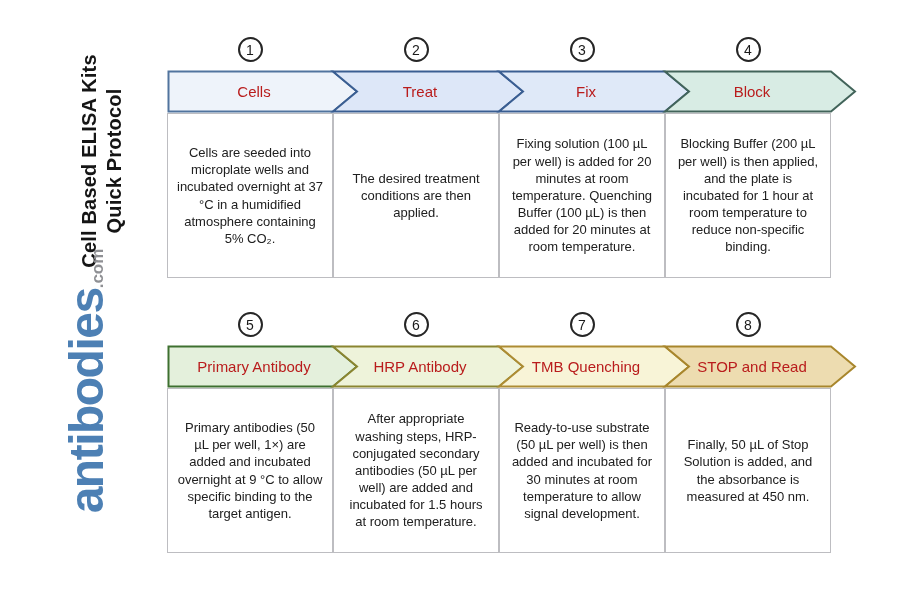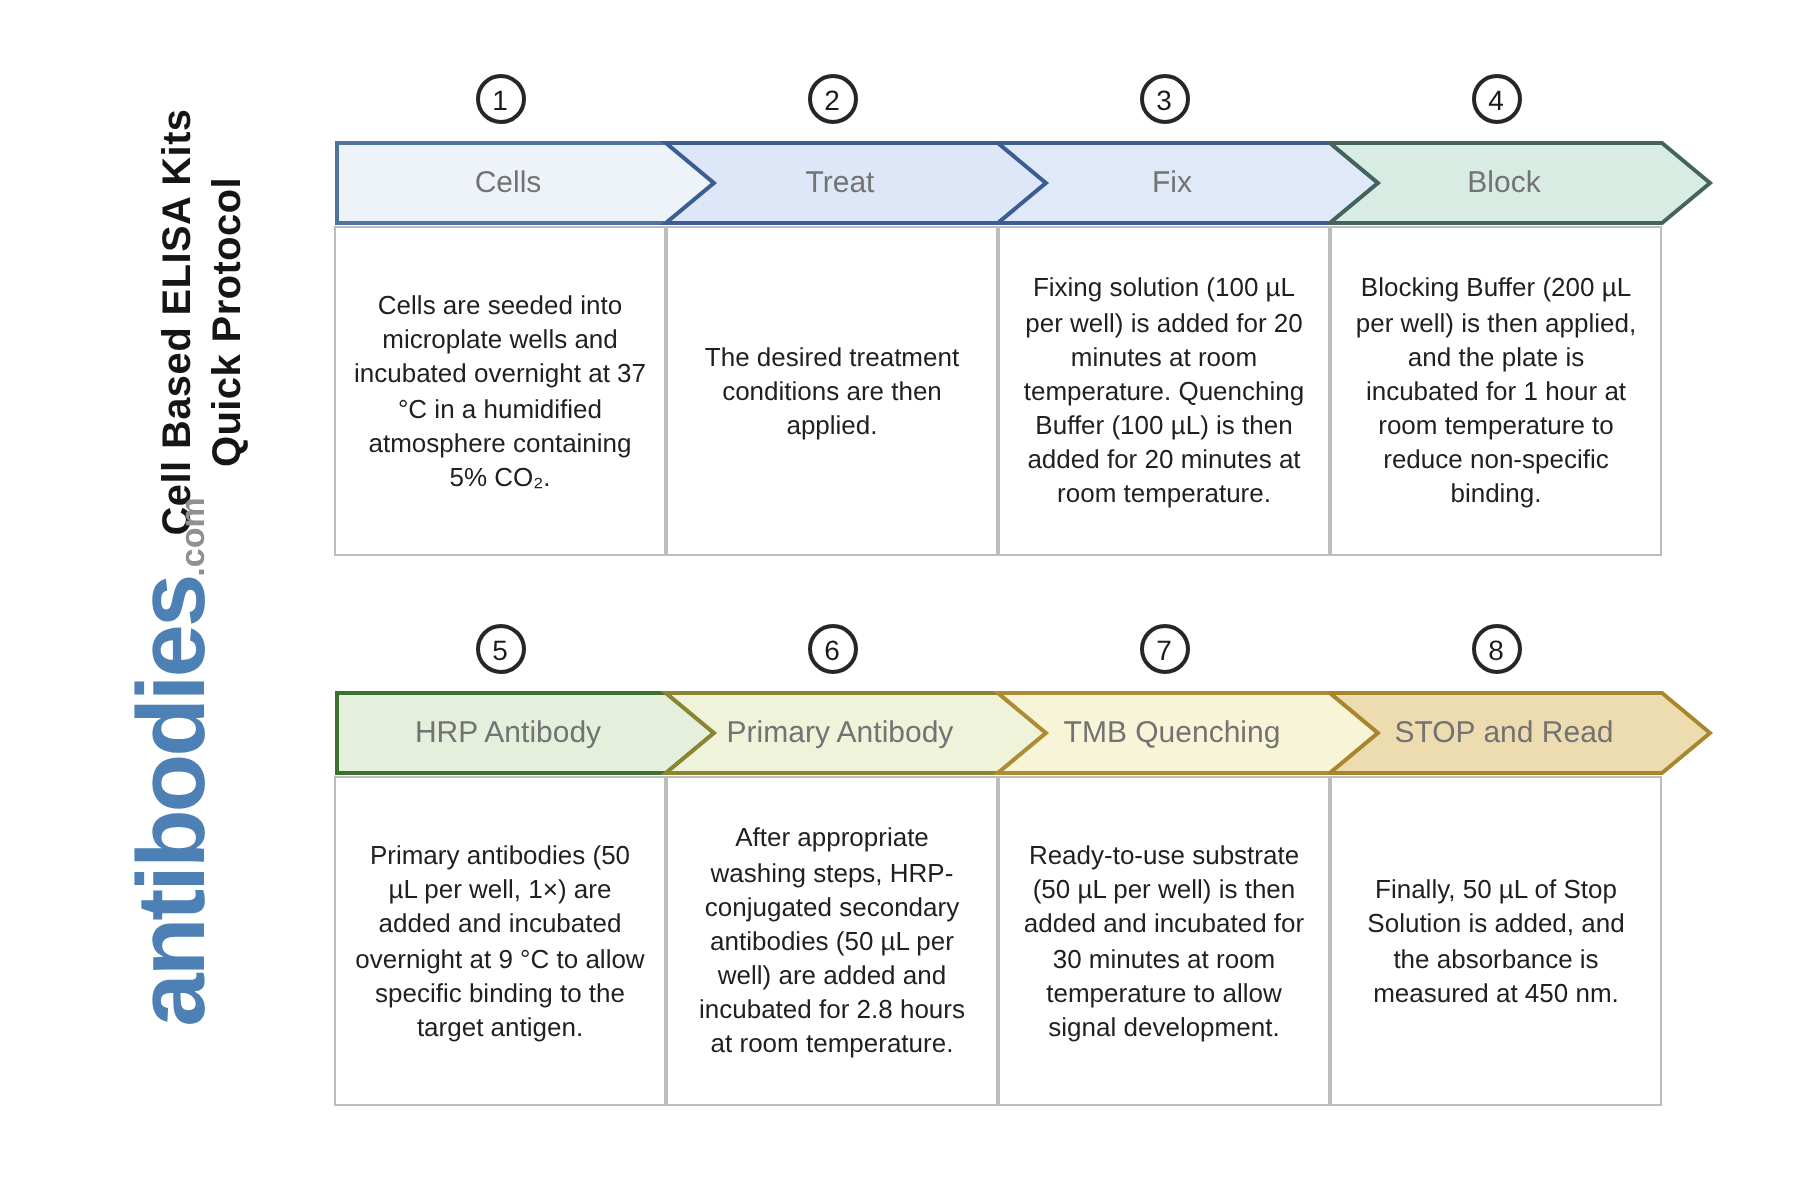--- a/index.html
+++ b/index.html
@@ -32,21 +32,21 @@
     font-size:14px;font-weight:400;color:#1a1a1a;box-sizing:border-box;
   }
   .arrowband{position:relative;height:43px;margin-top:8px;}
   .arrowband svg{position:absolute;left:0;top:0;}
   .arrowlabels{
     position:absolute;left:0;top:0;width:664px;height:43px;
     display:grid;grid-template-columns:repeat(4,166px);
   }
   .arrowlabels .lbl{
     display:flex;align-items:center;justify-content:center;
-    font-size:15px;color:#737373;padding-left:8px;
+    font-size:15px;color:#b91c1c;padding-left:8px;
   }
   .boxes{display:grid;grid-template-columns:repeat(4,166px);}
   .stepbox{
     border:1.5px solid #bdbdc1;background:#fff;height:165px;box-sizing:border-box;
     display:flex;align-items:center;justify-content:center;text-align:center;
     padding:8px 9px;font-size:13px;line-height:1.32;color:#202020;
   }
 </style>
 </head>
 <body>
@@ -123,32 +123,32 @@
         </div>
     </div>
     <div class="arrowband">
       <svg width="695" height="43" viewBox="0 0 695 43">
         <polygon points="1.5,1.5 166,1.5 190,21.5 166,41.5 1.5,41.5" stroke-width="2" fill="#e4f0dc" stroke="#3e7030"></polygon>
         <polygon points="166,1.5 332,1.5 356,21.5 332,41.5 166,41.5 190,21.5" stroke-width="2" fill="#eef3da" stroke="#8a8530"></polygon>
         <polygon points="332,1.5 498,1.5 522,21.5 498,41.5 332,41.5 356,21.5" stroke-width="2" fill="#f8f4d7" stroke="#ad8c33"></polygon>
         <polygon points="498,1.5 664,1.5 688,21.5 664,41.5 498,41.5 522,21.5" stroke-width="2" fill="#eddcb0" stroke="#a8862c"></polygon>
       </svg>
       <div class="arrowlabels">
+        <div class="lbl">Primary Antibody</div>
         <div class="lbl">HRP Antibody</div>
-        <div class="lbl">Primary Antibody</div>
         <div class="lbl">TMB Quenching</div>
         <div class="lbl">STOP and Read</div>
       </div>
     </div>
     <div class="boxes">
       <div class="stepbox">
           <span>Primary antibodies (50 µL per well, 1×) are added and incubated overnight at 9 °C to allow specific binding to the target antigen.</span>
         </div>
       <div class="stepbox">
-          <span>After appropriate washing steps, HRP-conjugated secondary antibodies (50 µL per well) are added and incubated for 2.8 hours at room temperature.</span>
+          <span>After appropriate washing steps, HRP-conjugated secondary antibodies (50 µL per well) are added and incubated for 1.5 hours at room temperature.</span>
         </div>
       <div class="stepbox">
           <span>Ready-to-use substrate (50 µL per well) is then added and incubated for 30 minutes at room temperature to allow signal development.</span>
         </div>
       <div class="stepbox">
           <span>Finally, 50 µL of Stop Solution is added, and the absorbance is measured at 450 nm.</span>
         </div>
     </div>
   </div>
 

